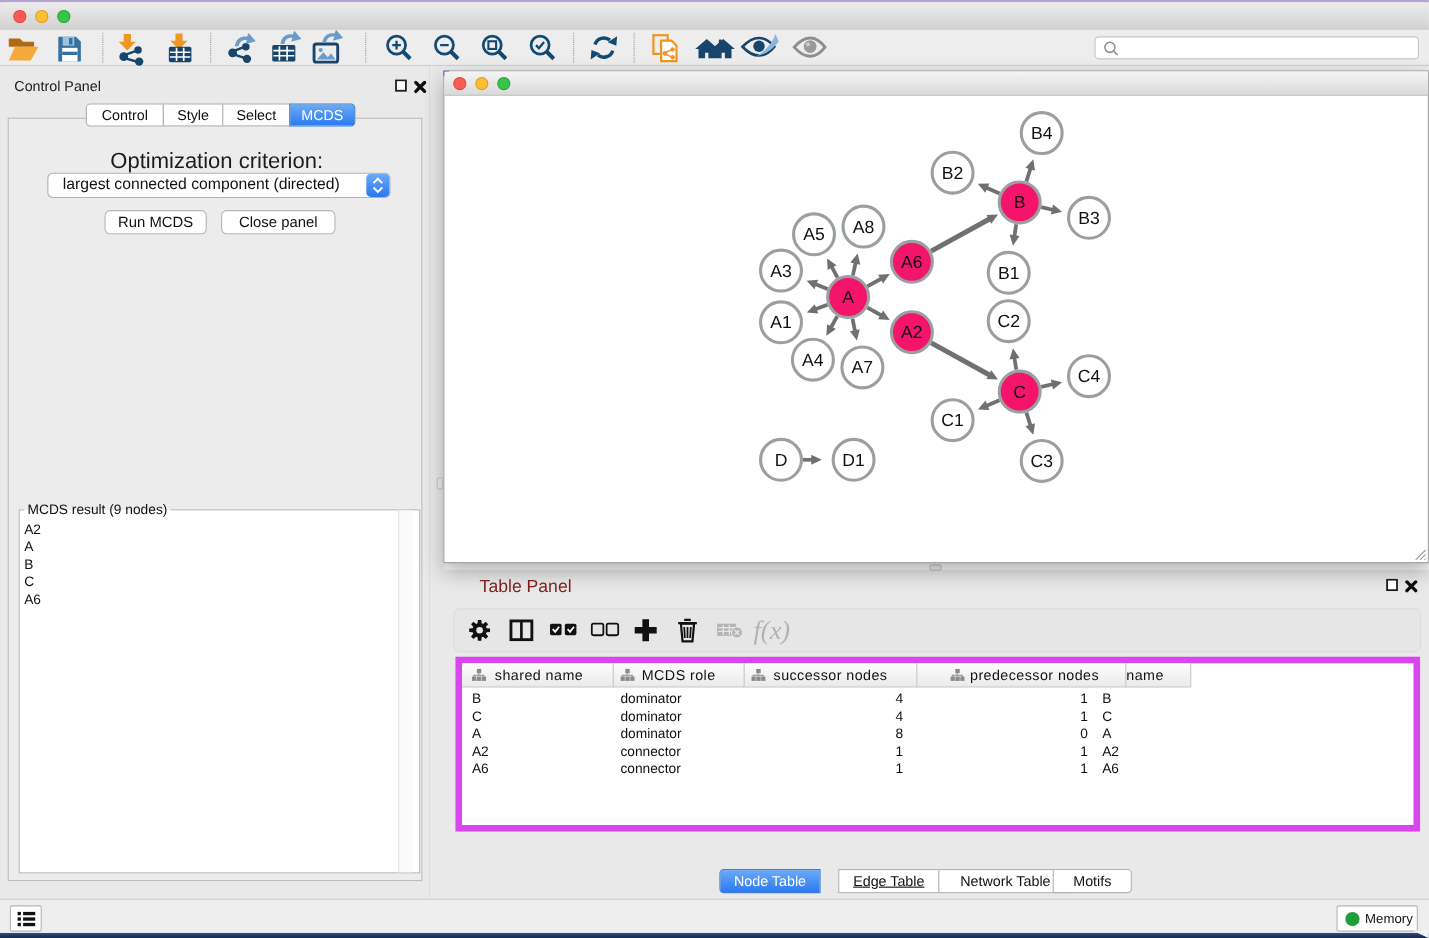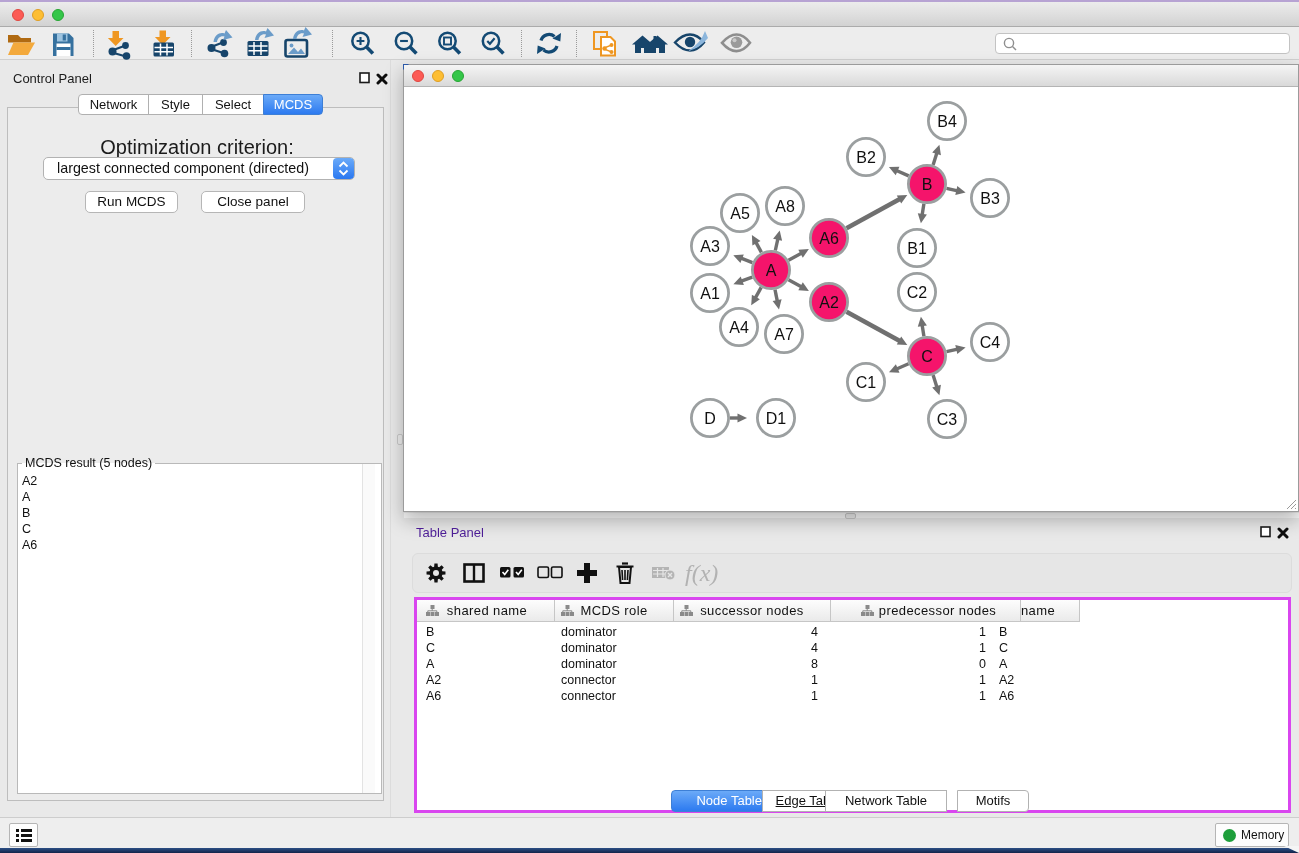--- a/index.html
+++ b/index.html
@@ -35,23 +35,23 @@
 #grpsb{top:464px;left:362px;width:13px;height:329px;background:#fafafa;border-left:1px solid #e3e3e3;}
 
 #netwin{top:64px;left:403px;width:896px;height:448px;background:#fff;border:1px solid #9b9b9b;box-shadow:0 8px 18px rgba(0,0,0,0.28);}
 #nettb{position:absolute;top:0;left:0;width:100%;height:22px;background:linear-gradient(#f5f5f5,#d9d9d9);border-bottom:1px solid #b4b4b4;}
 #nettb .t1{left:8px;top:5px;background:#fc5b55;border:1px solid #df4741;}
 #nettb .t2{left:28px;top:5px;background:#fdbe33;border:1px solid #df9e23;}
 #nettb .t3{left:48px;top:5px;background:#35c649;border:1px solid #27a534;}
 #nettb .ttl{position:absolute;top:3px;left:0;width:100%;text-align:center;font-size:13px;color:#2e2e2e;}
 #graph{position:absolute;left:0px;top:22px;}
 
-#tp-title{top:525px;left:416px;font-size:13px;color:#4c1d95;}
+#tp-title{top:525px;left:436px;font-size:16px;color:#7f1d1d;}
 #tp-toolbar{top:553px;left:412px;width:880px;height:40px;background:#e6e6e6;border:1px solid #dcdcdc;border-radius:6px;}
-#tbl{top:597px;left:414px;width:877px;height:216px;background:#fff;border:3px solid #d946ef;}
+#tbl{top:597px;left:414px;width:877px;height:159px;background:#fff;border:6px solid #d946ef;}
 #tblhead{position:absolute;top:0;left:0;width:662px;height:22px;background:linear-gradient(#fdfdfd,#eaeaea);border-bottom:1px solid #c6c6c6;}
 .hcell{position:absolute;top:0;height:22px;border-right:1px solid #c6c6c6;letter-spacing:0.4px;font-size:13px;color:#111;text-align:center;line-height:22px;}
 .trow{position:absolute;font-size:12.5px;color:#111;height:16px;line-height:16px;}
 .num{text-align:right;}
 .btab{position:absolute;top:790px;height:22px;background:#fff;border:1px solid #b2b2b2;font-size:13px;color:#111;text-align:center;line-height:20px;}
 
 #status{top:817px;left:0;width:1299px;height:31px;background:#eeeeee;border-top:1px solid #cdcdcd;}
 #sbtn{position:absolute;top:5px;left:9px;width:29px;height:24px;background:#fdfdfd;border:1px solid #b5b5b5;border-radius:2px;}
 #mem{position:absolute;top:5px;right:10px;width:74px;height:24px;background:#fdfdfd;border:1px solid #b5b5b5;border-radius:2px;font-size:12px;color:#111;line-height:23px;padding-left:25px;}
 #mem i{position:absolute;left:7px;top:5px;width:13px;height:13px;border-radius:50%;background:#1d9e3a;}
@@ -181,35 +181,35 @@
 <div class="abs" style="left:397px;top:434px;width:6px;height:11px;background:#ededed;border:1px solid #c9c9c9;border-radius:2px;"></div>
 
 <div class="abs" id="cp-title">Control Panel</div>
 <svg class="abs" style="left:359px;top:72px" width="12" height="12">
     <rect x="1" y="1" width="9" height="9.5" fill="#fff" stroke="#1a1a1a" stroke-width="1.6"></rect>
   </svg>
 <svg class="abs" style="left:376px;top:73px" width="12" height="12">
     <path d="M2,2 L10,10 M10,2 L2,10" stroke="#0d0d0d" stroke-width="3" stroke-linecap="round"></path>
   </svg>
 <div class="abs" id="cp-body"></div>
-<div class="tab" style="left:78px;width:71px;border-radius:4px 0 0 4px;">Network</div>
+<div class="tab" style="left:78px;width:71px;border-radius:4px 0 0 4px;">Control</div>
 <div class="tab" style="left:148px;width:55px;">Style</div>
 <div class="tab" style="left:202px;width:62px;">Select</div>
 <div class="tab tabsel" style="left:263px;width:60px;border-radius:0 4px 4px 0;">MCDS</div>
 <div class="abs" id="optlab">Optimization criterion:</div>
 <div class="abs" id="dropdown">largest connected component (directed)</div>
 <div class="abs" id="stepper"><svg width="21" height="21">
       <path d="M6.5,8.5 L10.5,4.5 L14.5,8.5" fill="none" stroke="#fff" stroke-width="1.8"></path>
       <path d="M6.5,12.5 L10.5,16.5 L14.5,12.5" fill="none" stroke="#fff" stroke-width="1.8"></path>
     </svg></div>
-<div class="btn" style="left:85px;width:93px;">Run MCDS</div>
+<div class="btn" style="left:95px;width:93px;">Run MCDS</div>
 <div class="btn" style="left:201px;width:104px;">Close panel</div>
 <div class="abs" id="grp"></div>
 <div class="abs" id="grpsb"></div>
-<div class="abs" id="grplab">MCDS result (5 nodes)</div>
+<div class="abs" id="grplab">MCDS result (9 nodes)</div>
 <div class="abs" id="grplist">A2<br>A<br>B<br>C<br>A6</div>
 
 <div class="abs" id="netwin">
 <svg class="abs" style="left:-1px;top:-1px" width="6" height="6">
       <path d="M0,0 L6,0 L0,6 Z" fill="#2c59a8"></path>
     </svg>
   <div id="nettb">
       <span class="tl t1"></span>
       <span class="tl t2"></span>
       <span class="tl t3"></span>
@@ -412,23 +412,23 @@
   <div class="trow" style="left:144px;top:72px;">connector</div>
   <div class="trow num" style="left:300px;top:72px;width:101px;">1</div>
   <div class="trow num" style="left:470px;top:72px;width:99px;">1</div>
   <div class="trow" style="left:582px;top:72px;">A2</div>
   <div class="trow" style="left:9px;top:88px;">A6</div>
   <div class="trow" style="left:144px;top:88px;">connector</div>
   <div class="trow num" style="left:300px;top:88px;width:101px;">1</div>
   <div class="trow num" style="left:470px;top:88px;width:99px;">1</div>
   <div class="trow" style="left:582px;top:88px;">A6</div>
 </div>
-<div class="btab" style="left:671px;width:92px;border-radius:4px 0 0 4px;background:linear-gradient(#6baaf8,#2c7af0);color:#fff;border-color:#3d7fd6;text-align:right;">Node Table</div>
+<div class="btab" style="left:654px;width:92px;border-radius:4px 0 0 4px;background:linear-gradient(#6baaf8,#2c7af0);color:#fff;border-color:#3d7fd6;">Node Table</div>
 <div class="btab" style="left:762px;width:92px;text-decoration:underline;">Edge Table</div>
-<div class="btab" style="left:825px;width:122px;">Network Table</div>
+<div class="btab" style="left:853px;width:122px;">Network Table</div>
 <div class="btab" style="left:957px;width:72px;border-radius:0 4px 4px 0;">Motifs</div>
 
 <div class="abs" id="status">
   <div id="sbtn">
       <svg width="27" height="22" style="position:absolute;left:0;top:0">
         <g fill="#111">
           <rect x="6" y="5" width="3" height="3"></rect>
           <rect x="6" y="10" width="3" height="3"></rect>
           <rect x="6" y="15" width="3" height="3"></rect>
           <rect x="11" y="5" width="11" height="3"></rect>

